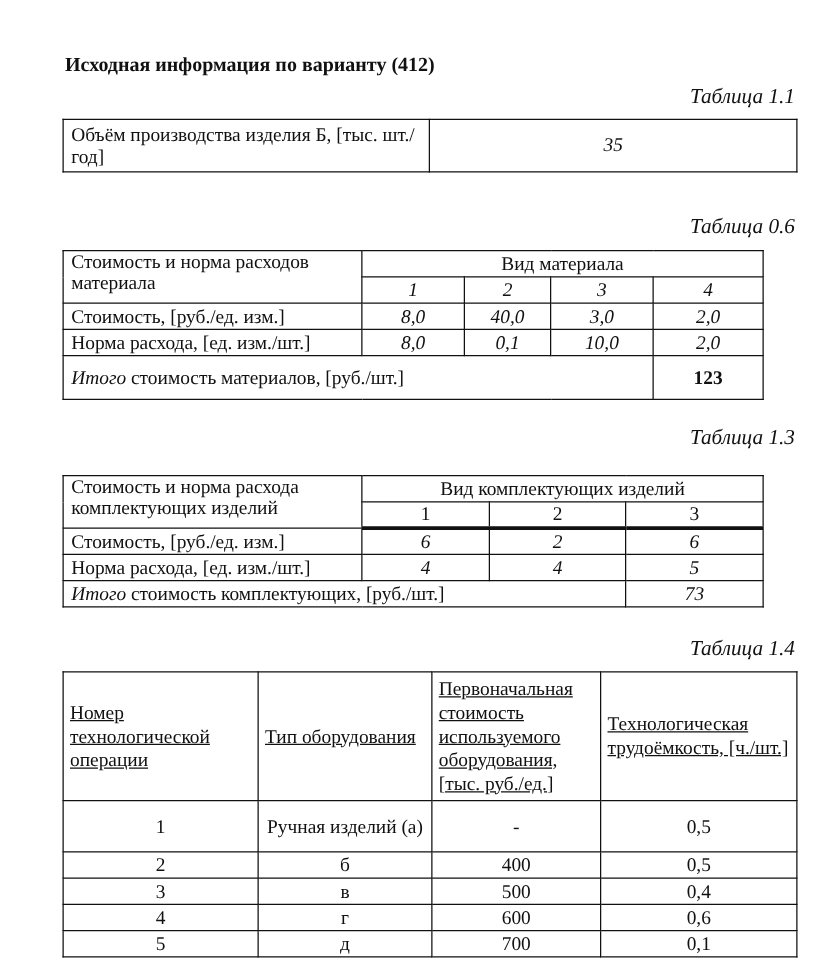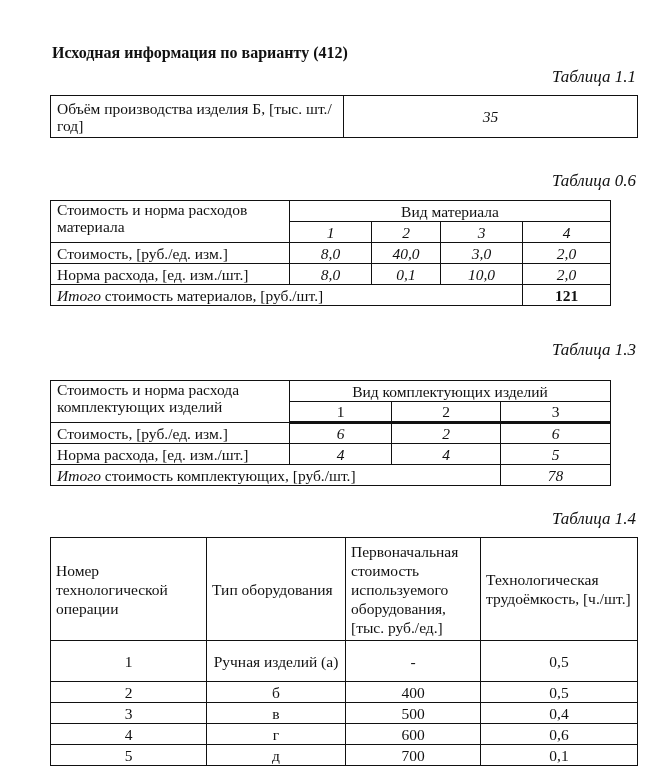--- a/index.html
+++ b/index.html
@@ -20,21 +20,21 @@
     position: absolute; border-collapse: collapse;
     font-size: 15.5px; table-layout: fixed;
   }
   td { border: 1.3px solid #111; padding: 0 6px; line-height: 17px; vertical-align: middle; }
   .c { text-align: center; }
   .bi { font-weight: normal; font-style: italic; }
   .i { font-style: italic; }
   .b { font-weight: bold; }
   .thick-bottom td { border-bottom: 3px solid #111; }
   .t4 td { vertical-align: middle; }
-  .t4 .head td { padding: 2px 5px; line-height: 19px; }
+  .t4 .head td { padding: 2px 5px; line-height: 19px; text-decoration: underline; }
 </style>
 </head>
 <body>
 
 <h1 class="heading">Исходная информация по варианту (412)</h1>
 
 <div class="caption" style="left:440px; top:67px; width:196px;">Таблица 1.1</div>
 <table style="left:50px; top:95px; width:587px;">
   <colgroup>
       <col style="width:293px">
@@ -75,23 +75,23 @@
     <td class="c bi">3,0</td>
     <td class="c bi">2,0</td>
   </tr>
   <tr style="height:21px;">
     <td>Норма расхода, [ед. изм./шт.]</td>
     <td class="c bi">8,0</td>
     <td class="c bi">0,1</td>
     <td class="c bi">10,0</td>
     <td class="c bi">2,0</td>
   </tr>
-  <tr style="height:21px;">
+  <tr style="height:35px;">
     <td colspan="4"><span class="i">Итого</span><span> стоимость материалов, [руб./шт.]</span></td>
-    <td class="c b">121</td>
+    <td class="c b">123</td>
   </tr>
 </tbody>
   </table>
 
 <div class="caption" style="left:440px; top:340px; width:196px;">Таблица 1.3</div>
 <table style="left:50px; top:380px; width:560px;">
   <colgroup>
     <col style="width:239px">
       <col style="width:102px">
       <col style="width:109px">
@@ -114,21 +114,21 @@
     <td class="c bi">6</td>
   </tr>
   <tr style="height:21px;">
     <td>Норма расхода, [ед. изм./шт.]</td>
     <td class="c bi">4</td>
     <td class="c bi">4</td>
     <td class="c bi">5</td>
   </tr>
   <tr style="height:21px;">
     <td colspan="3"><span class="i">Итого</span><span> стоимость комплектующих, [руб./шт.]</span></td>
-    <td class="c bi">78</td>
+    <td class="c bi">73</td>
   </tr>
 </tbody>
   </table>
 
 <div class="caption" style="left:440px; top:509px; width:196px;">Таблица 1.4</div>
 <table class="t4" style="left:50px; top:537px; width:587px;">
   <colgroup>
     <col style="width:156px">
       <col style="width:139px">
       <col style="width:135px">

